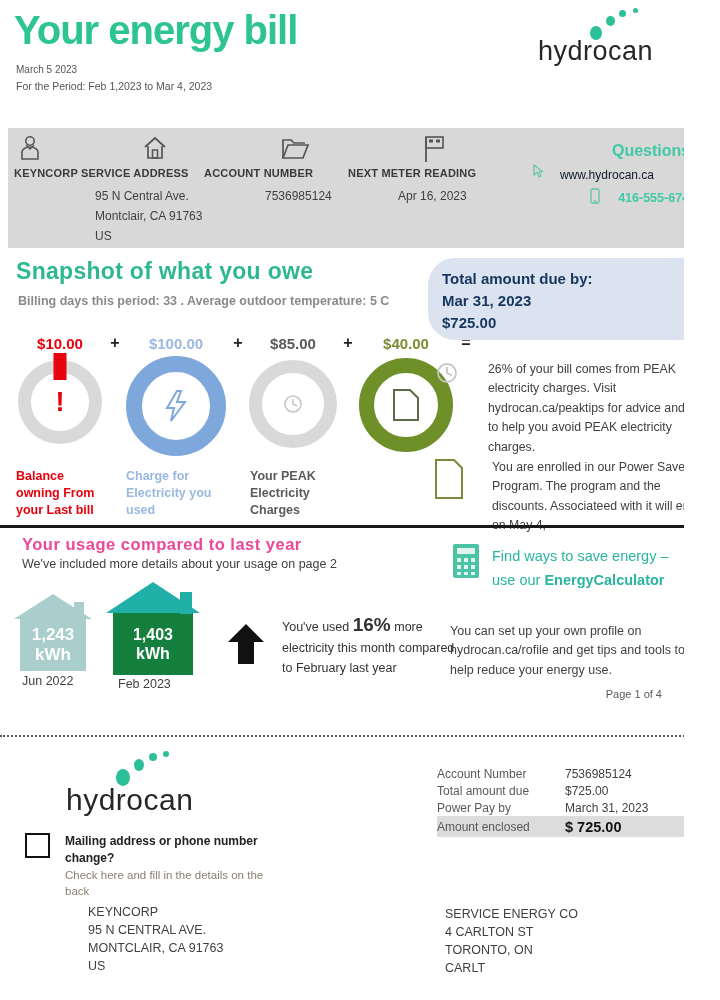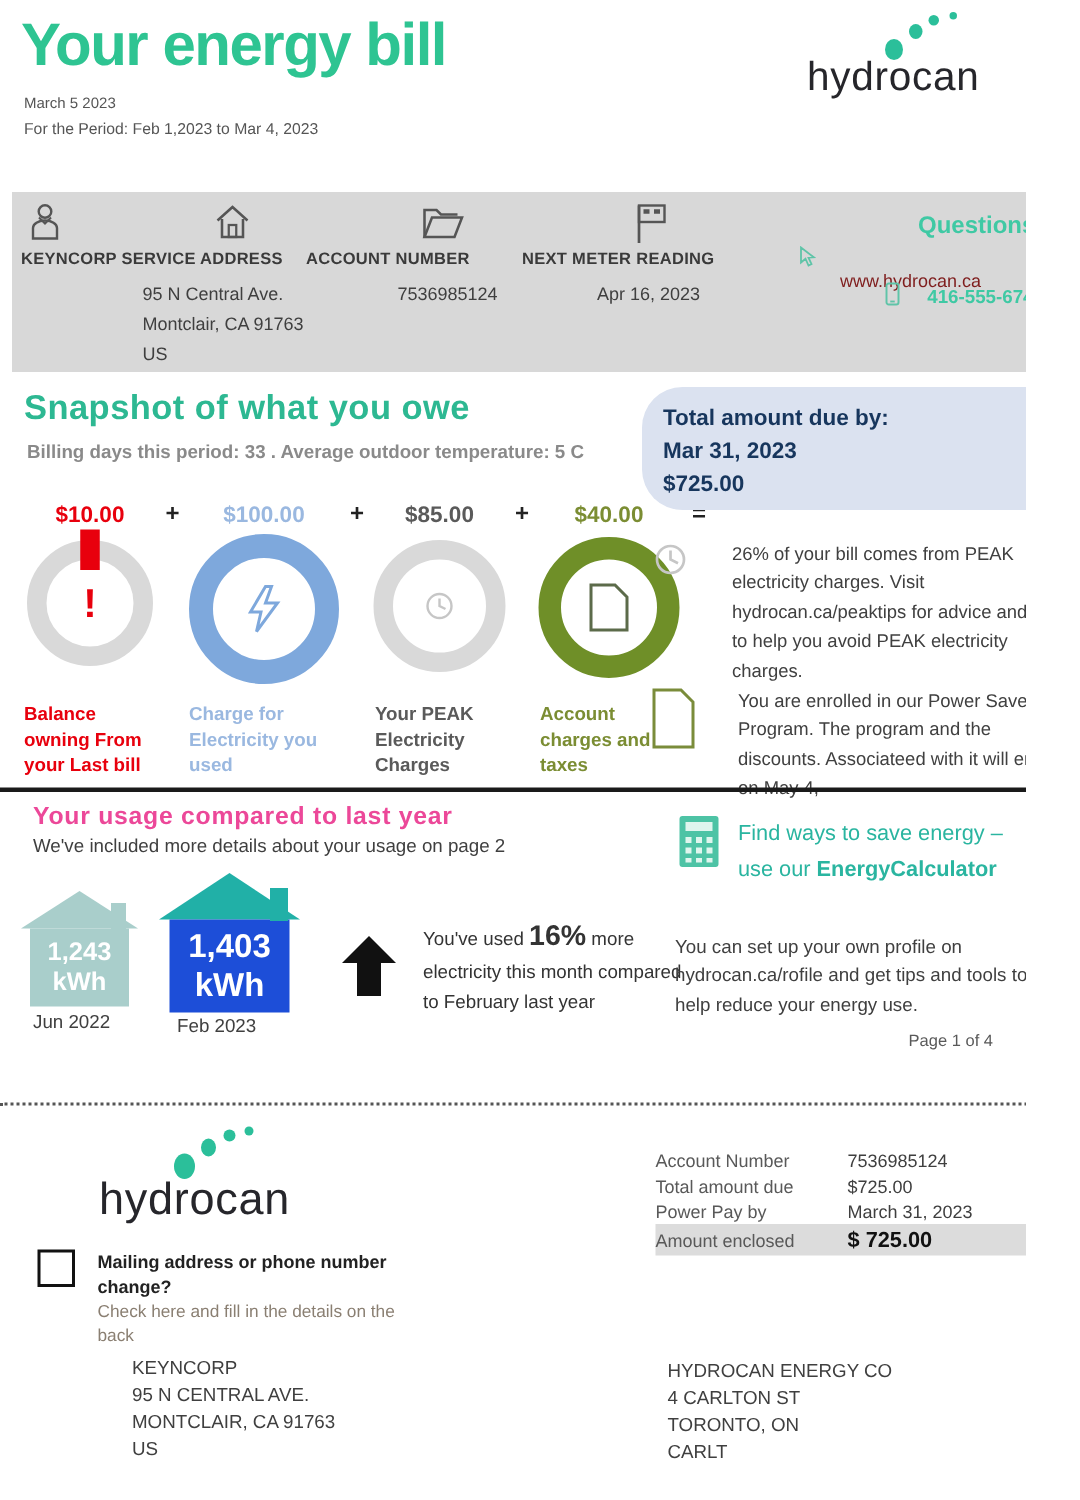--- a/index.html
+++ b/index.html
@@ -18,21 +18,21 @@
   .logo-top .word{position:absolute;left:0;top:30px;}
   .logo-bottom{position:absolute;left:66px;top:14px;width:160px;height:70px;}
   .logo-bottom .word{position:absolute;left:0;top:32px;font-size:30px;}
 
   
   .info-bar{position:absolute;left:8px;top:128px;width:704px;height:120px;background:#d8d8d8;}
   .ib-icon{position:absolute;top:7px;}
   .ib-label{position:absolute;top:39px;font-size:11px;font-weight:bold;color:#3a3a3a;letter-spacing:0.2px;}
   .ib-value{position:absolute;font-size:12px;color:#3f3f3f;line-height:20px;}
   .q-title{position:absolute;right:12px;top:14px;font-size:16px;font-weight:bold;color:#3fc9a4;}
-  .q-site{position:absolute;right:58px;top:40px;font-size:12px;color:#7f1d1d;margin-top:12px;}
+  .q-site{position:absolute;right:58px;top:40px;font-size:12px;color:#0f172a;}
   .q-phone{position:absolute;right:16px;top:63px;font-size:12.5px;font-weight:bold;color:#3fc9a4;}
   .q-ico{position:absolute;}
 
   
   .snap-h{position:absolute;left:16px;top:258px;font-size:23px;font-weight:bold;color:#2db892;letter-spacing:0.3px;}
   .snap-sub{position:absolute;left:18px;top:294px;font-size:12.5px;font-weight:bold;color:#8a8a8a;}
   .donut-grid{position:absolute;left:14px;top:330px;display:grid;
     grid-template-columns:92px 18px 104px 20px 90px 20px 96px 24px;
     grid-template-rows:26px 104px auto;}
   .amt{align-self:center;justify-self:center;font-size:15px;font-weight:bold;grid-row:1;}
@@ -202,21 +202,20 @@
       <span>
         <svg width="28" height="34" viewBox="0 0 28 34">
             <path d="M2 2 H18 L26 10 V32 H2 Z" fill="none" stroke="#5c6b4a" stroke-width="2"></path>
           </svg>
       </span>
     </div>
 
     <div class="dlabel c-red" style="grid-column:1;">Balance owning From your Last bill</div>
     <div class="dlabel c-blue" style="grid-column:3;">Charge for Electricity you used</div>
     <div class="dlabel c-gray" style="grid-column:5;">Your PEAK Electricity Charges</div>
-    <div class="dlabel c-olive" style="grid-column:7;">Account charges and taxes</div>
   </div>
 
   <div class="total-box">
     <div>Total amount due by:</div>
     <div>Mar 31, 2023</div>
     <div>$725.00</div>
   </div>
 
   <div class="note note-1">
     <span>
@@ -246,21 +245,21 @@
     <div class="body" style="width:66px;height:52px;margin:0 auto;background:#a9cecb;font-size:17px;line-height:1.2;">
       <span>1,243</span>
       <span>kWh</span>
     </div>
   </div>
   <span class="house-label" style="left:22px;top:674px;">Jun 2022</span>
 
   <div class="house" style="left:106px;top:582px;width:94px;">
     <div class="chimney" style="right:8px;top:10px;width:12px;height:22px;background:#21b0a7;"></div>
     <div class="roof" style="border-left:47px solid transparent;border-right:47px solid transparent;border-bottom:31px solid #21b0a7;"></div>
-    <div class="body" style="width:80px;height:62px;margin:0 auto;background:#1d4ed8;font-size:22px;line-height:1.2;">
+    <div class="body" style="width:80px;height:62px;margin:0 auto;background:#15803d;font-size:16px;line-height:1.2;">
       <span>1,403</span>
       <span>kWh</span>
     </div>
   </div>
   <span class="house-label" style="left:118px;top:677px;">Feb 2023</span>
 
   <span class="arrow-up">
     <svg width="40" height="44" viewBox="0 0 40 44">
         <path d="M20 2 L38 20 H28 V42 H12 V20 H2 Z" fill="#111"></path>
       </svg>
@@ -327,20 +326,20 @@
     <div class="chg-bold">Mailing address or phone number change?</div>
     <div class="chg-note">Check here and fill in the details on the back</div>
 
     <div class="addr addr-payer">
       <div>KEYNCORP</div>
       <div>95 N CENTRAL AVE.</div>
       <div>MONTCLAIR, CA 91763</div>
       <div>US</div>
     </div>
     <div class="addr addr-payee">
-      <div>HYDROCAN ENERGY CO</div>
+      <div>SERVICE ENERGY CO</div>
       <div>4 CARLTON ST</div>
       <div>TORONTO, ON</div>
       <div>CARLT</div>
     </div>
   </div>
 
 </div>
 
 </body></html>

